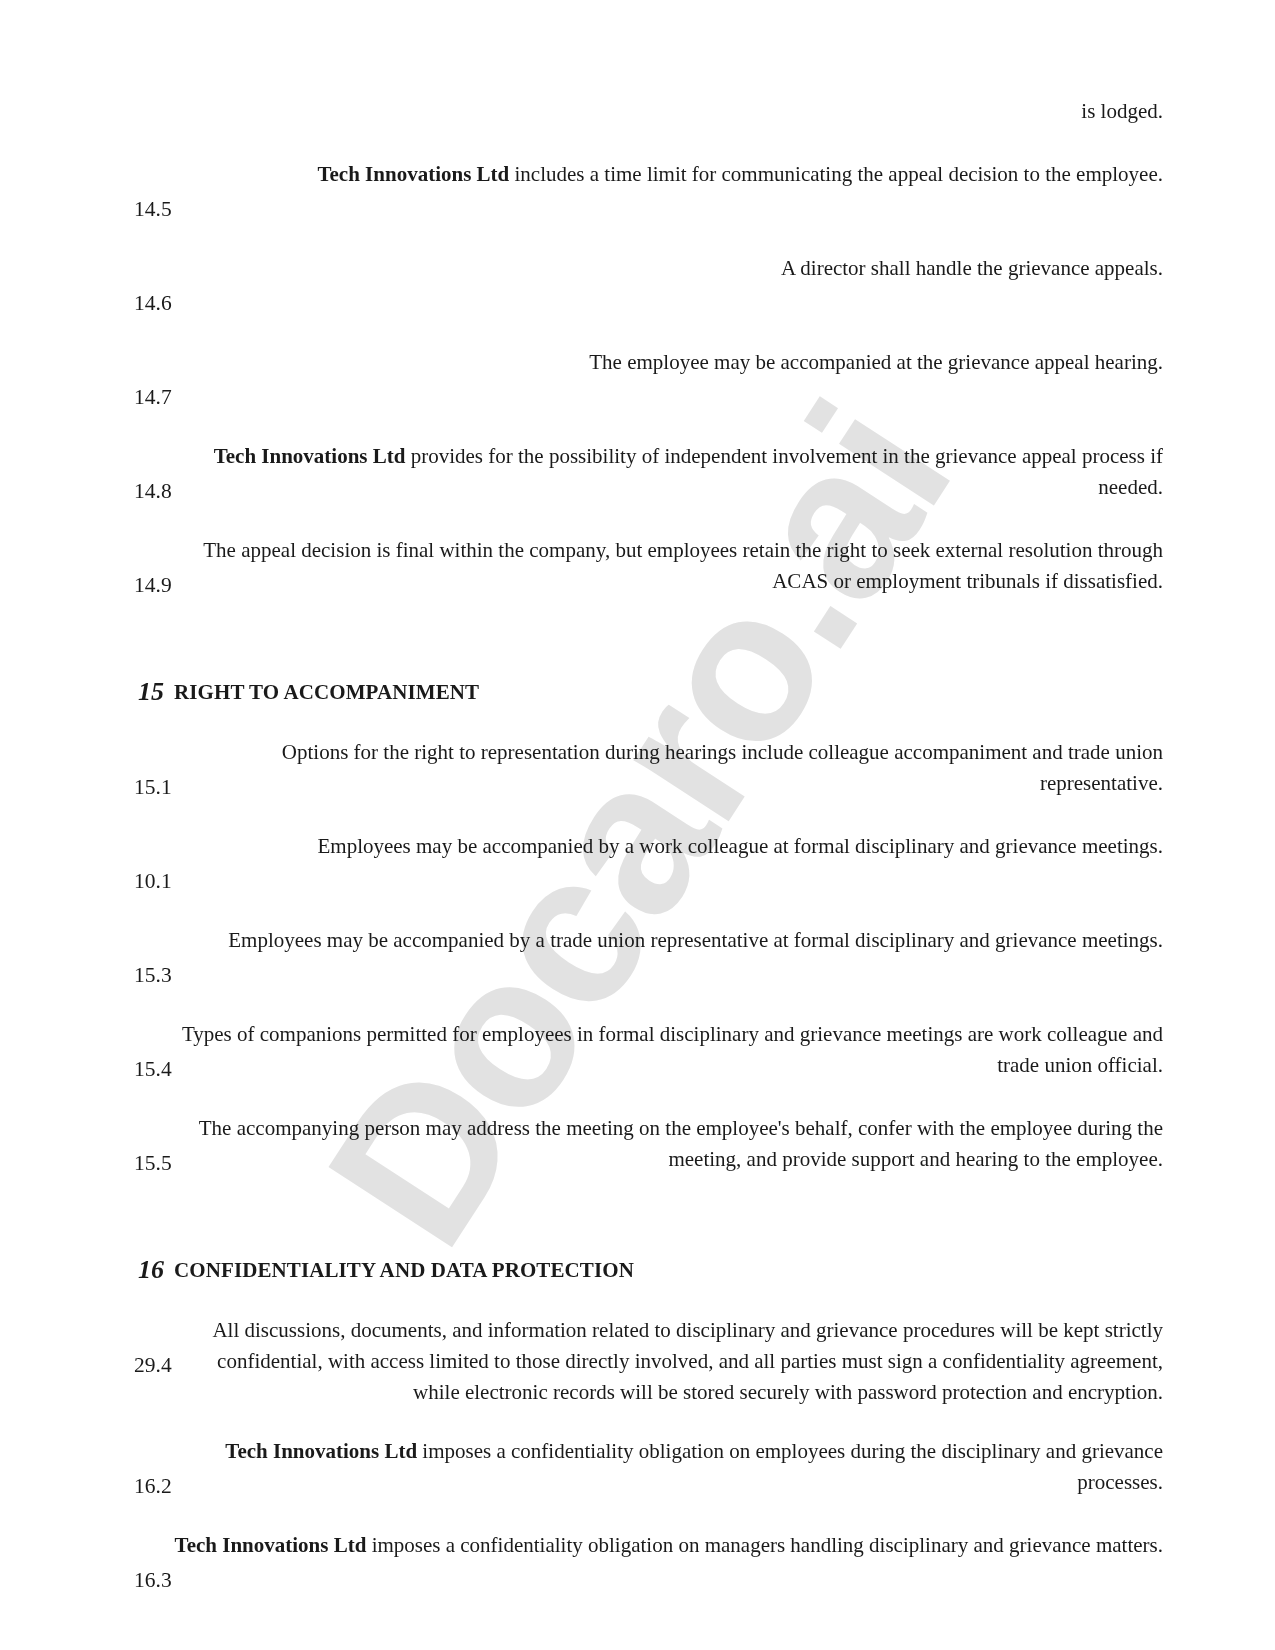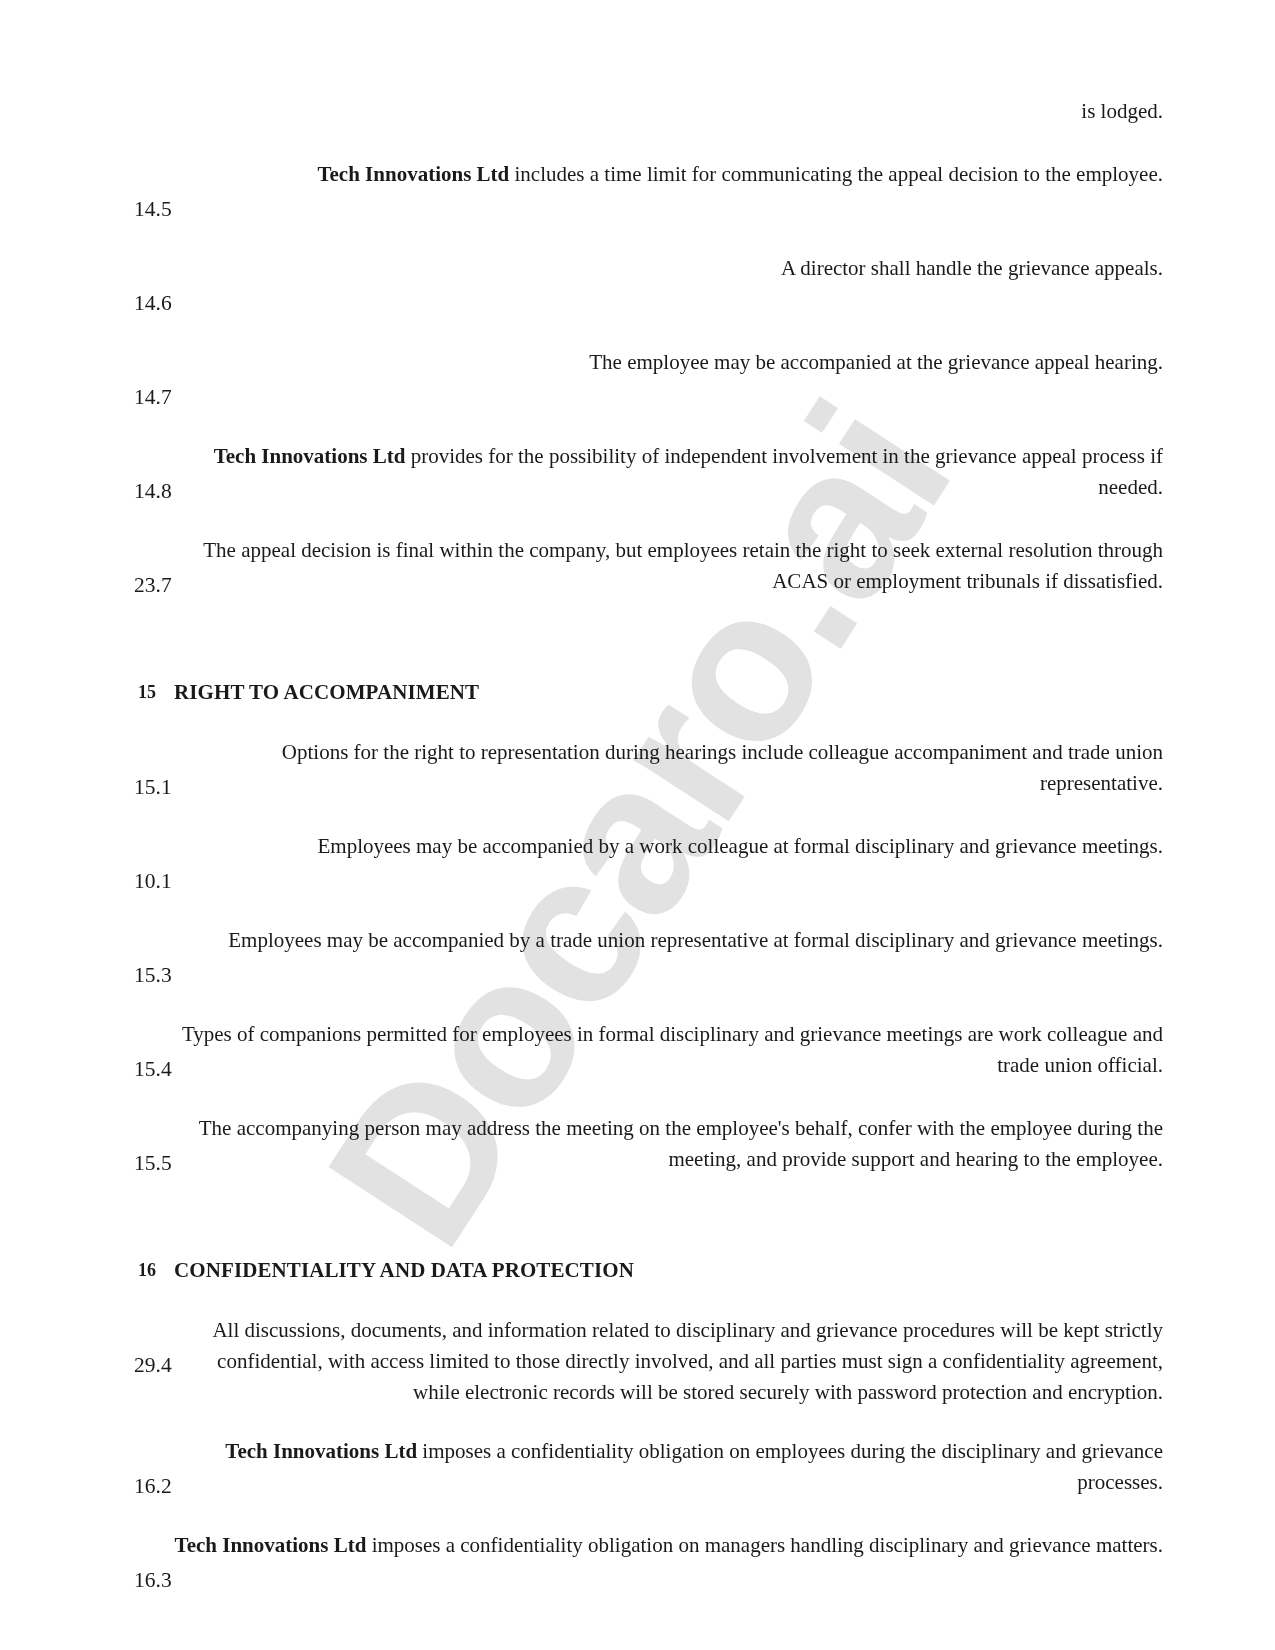--- a/index.html
+++ b/index.html
@@ -77,23 +77,24 @@
   .section-heading {
     display: flex;
     align-items: flex-start;
     margin: 0 0 30px 0;
     padding-top: 48px;
   }
   .section-heading .sec-num {
     flex: 0 0 62px;
     padding-left: 26px;
     box-sizing: border-box;
-    font-size: 18px;
+    font-size: 26px;
     line-height: 30px;
     font-weight: 700;
+    font-style: italic;
   }
   .section-heading .sec-title {
     flex: 1 1 auto;
     font-size: 21px;
     line-height: 30px;
     font-weight: 700;
     letter-spacing: 0.1px;
   }
 
   b, .b { font-weight: 700; }
@@ -125,21 +126,21 @@
         </div>
         <div class="clause">
           <div class="clause-num">14.7</div>
           <div class="clause-body"><span>The employee may be accompanied at the grievance appeal hearing.</span></div>
         </div>
         <div class="clause">
           <div class="clause-num">14.8</div>
           <div class="clause-body"><span class="b">Tech Innovations Ltd</span><span> provides for the possibility of independent involvement in the grievance appeal process if needed.</span></div>
         </div>
         <div class="clause">
-          <div class="clause-num">23.7</div>
+          <div class="clause-num">14.9</div>
           <div class="clause-body"><span>The appeal decision is final within the company, but employees retain the right to seek external resolution through ACAS or employment tribunals if dissatisfied.</span></div>
         </div>
         <div class="section-heading">
           <div class="sec-num">15</div>
           <div class="sec-title">RIGHT TO ACCOMPANIMENT</div>
         </div>
         <div class="clause">
           <div class="clause-num">15.1</div>
           <div class="clause-body"><span>Options for the right to representation during hearings include colleague accompaniment and trade union representative.</span></div>
         </div>

